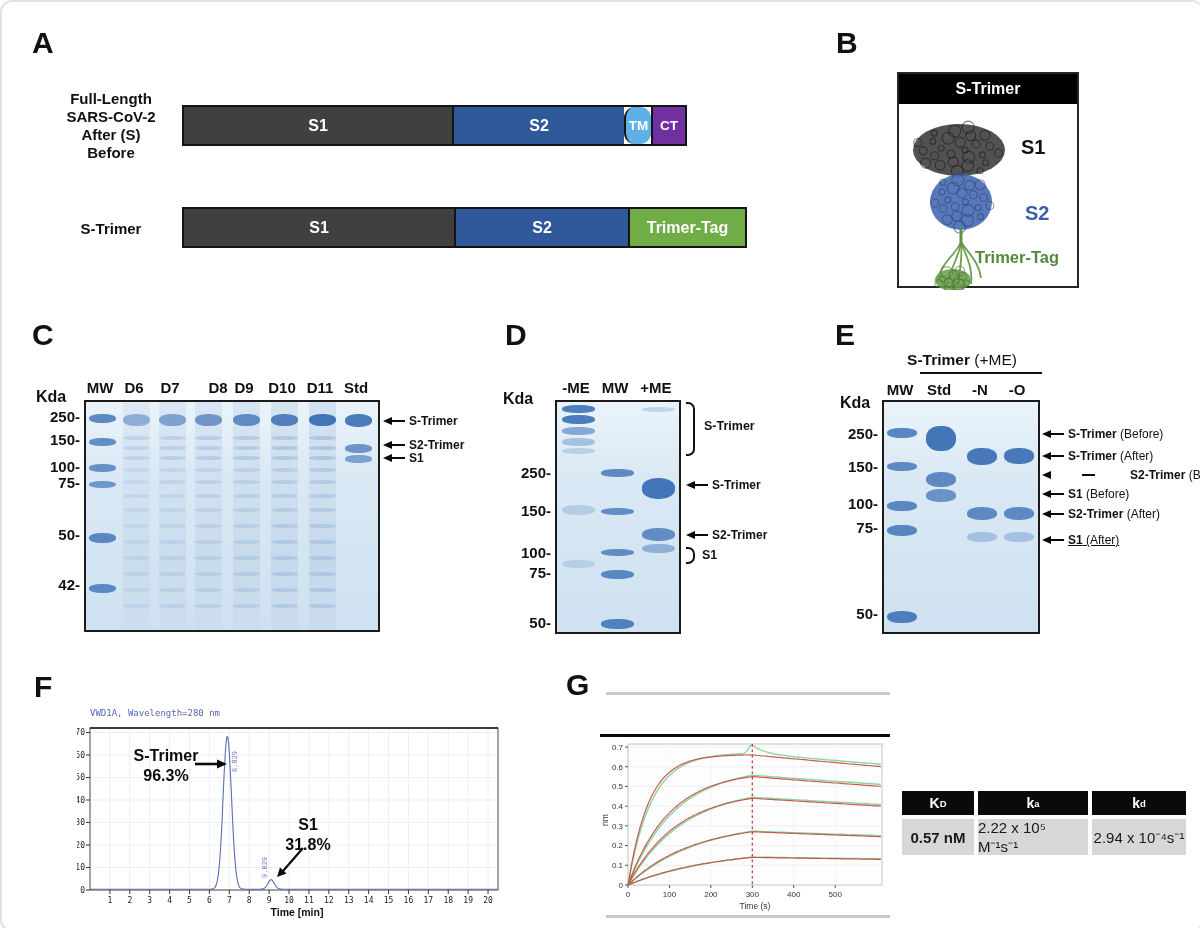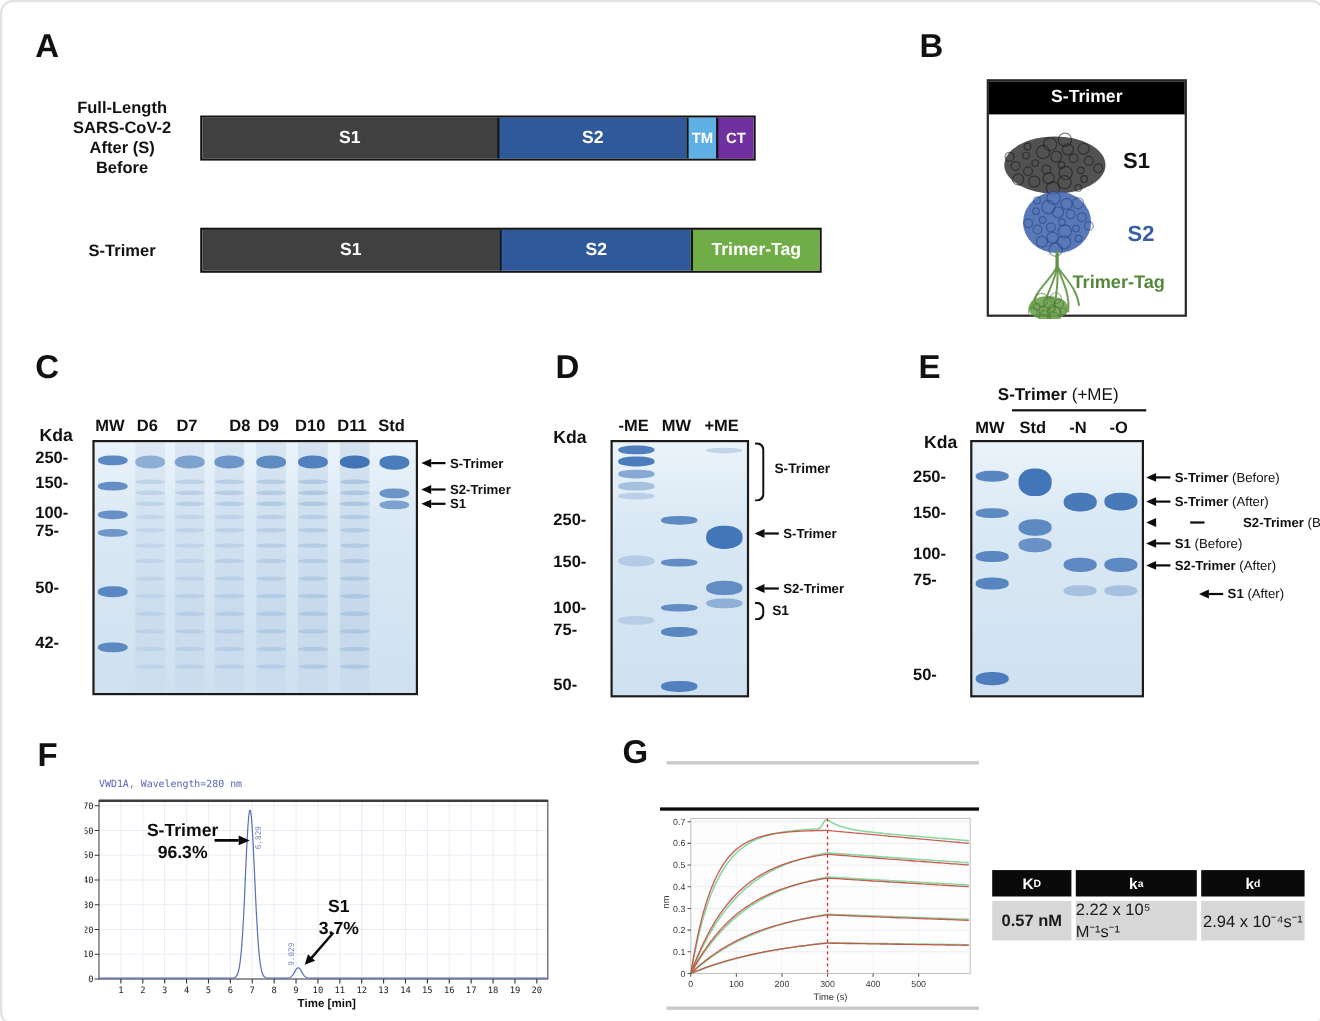--- a/index.html
+++ b/index.html
@@ -20,21 +20,21 @@
   .b-head{position:absolute;left:0;top:0;width:100%;height:30px;background:#000;color:#fff;
           display:flex;align-items:center;justify-content:center;font-weight:700;font-size:16px;}
   .b-lbl{position:absolute;font-weight:700;}
   
   .gel{position:absolute;border:2px solid #1b1b1b;box-sizing:border-box;overflow:hidden;
        background:linear-gradient(180deg,#eaf3fa 0%,#d9e8f4 35%,#cfe1f0 100%);}
   .band{position:absolute;background:#3b70b5;border-radius:45%;filter:blur(0.6px);}
   .smear{position:absolute;top:0;height:100%;background:linear-gradient(180deg,
          rgba(90,130,185,0.18) 0%,rgba(90,130,185,0.10) 40%,rgba(90,130,185,0.14) 70%,rgba(90,130,185,0.05) 100%);}
   .lanehdr{position:absolute;width:48px;text-align:center;font-weight:700;font-size:15px;white-space:nowrap;}
-  .marker{position:absolute;width:48px;font-weight:700;font-size:15px;}
+  .marker{position:absolute;width:48px;text-align:right;font-weight:700;font-size:15px;}
   .kda{position:absolute;font-weight:700;font-size:16px;}
   .ann{position:absolute;display:flex;align-items:center;}
   .ann .tri{width:0;height:0;border-top:4.5px solid transparent;border-bottom:4.5px solid transparent;
             border-right:9px solid #0a0a0a;}
   .ann .line{width:13px;height:2.5px;background:#0a0a0a;}
   .ann .albl{margin-left:4px;font-weight:700;font-size:12px;white-space:nowrap;}
   .ann .albl .paren{font-weight:400;}
   .bracket{position:absolute;border:2.5px solid #111;border-left:none;
            border-radius:0 7px 7px 0;width:9px;box-sizing:border-box;}
   .blbl{position:absolute;font-weight:700;font-size:12.5px;white-space:nowrap;}
@@ -64,21 +64,21 @@
     <div>After (S)</div>
     <div>Before</div>
   </div>
   <div class="bar" id="a-bar1" style="left:180px;top:103px;width:505px;height:41px">
       <div class="seg" style="width: 268px; background: rgb(64, 64, 64);">
         <span>S1</span>
       </div>
       <div class="seg" style="width: 172px; background: rgb(48, 89, 155);">
         <span>S2</span>
       </div>
-      <div class="seg narrow" style="width: 27px; background: rgb(95, 176, 229);">
+      <div class="seg narrow" style="width: 27px; background: rgb(95, 176, 229); border-radius: 11px;">
         <span>TM</span>
       </div>
       <div class="seg narrow" style="width: 34px; background: rgb(112, 48, 160);">
         <span>CT</span>
       </div>
     </div>
   <div class="a-name" style="left:40px;top:218px;width:138px">S-Trimer</div>
   <div class="bar" id="a-bar2" style="left:180px;top:205px;width:565px;height:41px">
       <div class="seg" style="width: 270px; background: rgb(64, 64, 64);">
         <span>S1</span>
@@ -276,21 +276,21 @@
       <polygon points="140,37.5 150,42 140,46.5" fill="#0a0a0a"></polygon>
       <line x1="226" y1="126" x2="206" y2="149" stroke="#0a0a0a" stroke-width="2.2"></line>
       <polygon points="209.5,151.5 200,155 203,145.5" fill="#0a0a0a"></polygon>
     </svg>
   <div class="fnote" style="left:116px;top:744px;width:96px">
     <div>S-Trimer</div>
     <div>96.3%</div>
   </div>
   <div class="fnote" style="left:276px;top:813px;width:60px">
     <div>S1</div>
-    <div>3.7%</div>
+    <div>31.8%</div>
   </div>
   <div class="f-xlabel" style="left:245px;top:904px;width:100px">Time [min]</div>
 
   <div class="ptag" style="left:564px;top:668px">G</div>
   <div class="g-underline" style="left:598px;top:732px;width:290px"></div>
   <div class="gray-strip" style="left:604px;top:690px;width:284px"></div>
   <div class="gray-strip" style="left:604px;top:913px;width:284px"></div>
   <svg id="g-svg" viewBox="0 0 300 180" style="left:596px;top:736px" width="300" height="180">
       <rect x="30" y="6" width="254" height="141" fill="#fdfdfd" stroke="#c4c4c4" stroke-width="1"></rect>
       <line x1="30" y1="127.28571428571428" x2="284" y2="127.28571428571428" stroke="#ebebeb" stroke-width="0.8"></line>
@@ -561,21 +561,21 @@
     <div class="ann" style="left: 1040px; top: 485px;">
       <div class="tri"></div>
       <div class="line"></div>
       <div class="albl"><b>S1</b><span class="paren"> (Before)</span></div>
     </div>
     <div class="ann" style="left: 1040px; top: 505px;">
       <div class="tri"></div>
       <div class="line"></div>
       <div class="albl"><b>S2-Trimer</b><span class="paren"> (After)</span></div>
     </div>
-    <div class="ann" style="left: 1088px; top: 531px;">
+    <div class="ann" style="left: 1040px; top: 531px; text-decoration: underline;">
       <div class="tri"></div>
       <div class="line"></div>
       <div class="albl"><b>S1</b><span class="paren"> (After)</span></div>
     </div>
     <div class="bracket" style="left: 684px; top: 400px; height: 54px;"></div>
     <div class="blbl" style="left: 702px; top: 417px;">S-Trimer</div>
     <div class="bracket" style="left: 684px; top: 545px; height: 17px;"></div>
     <div class="blbl" style="left: 700px; top: 546px;">S1</div>
     <div class="ktable-cell ktable-head" style="left: 900px; top: 789px; width: 72px; height: 24px;">
       <span>K</span>

